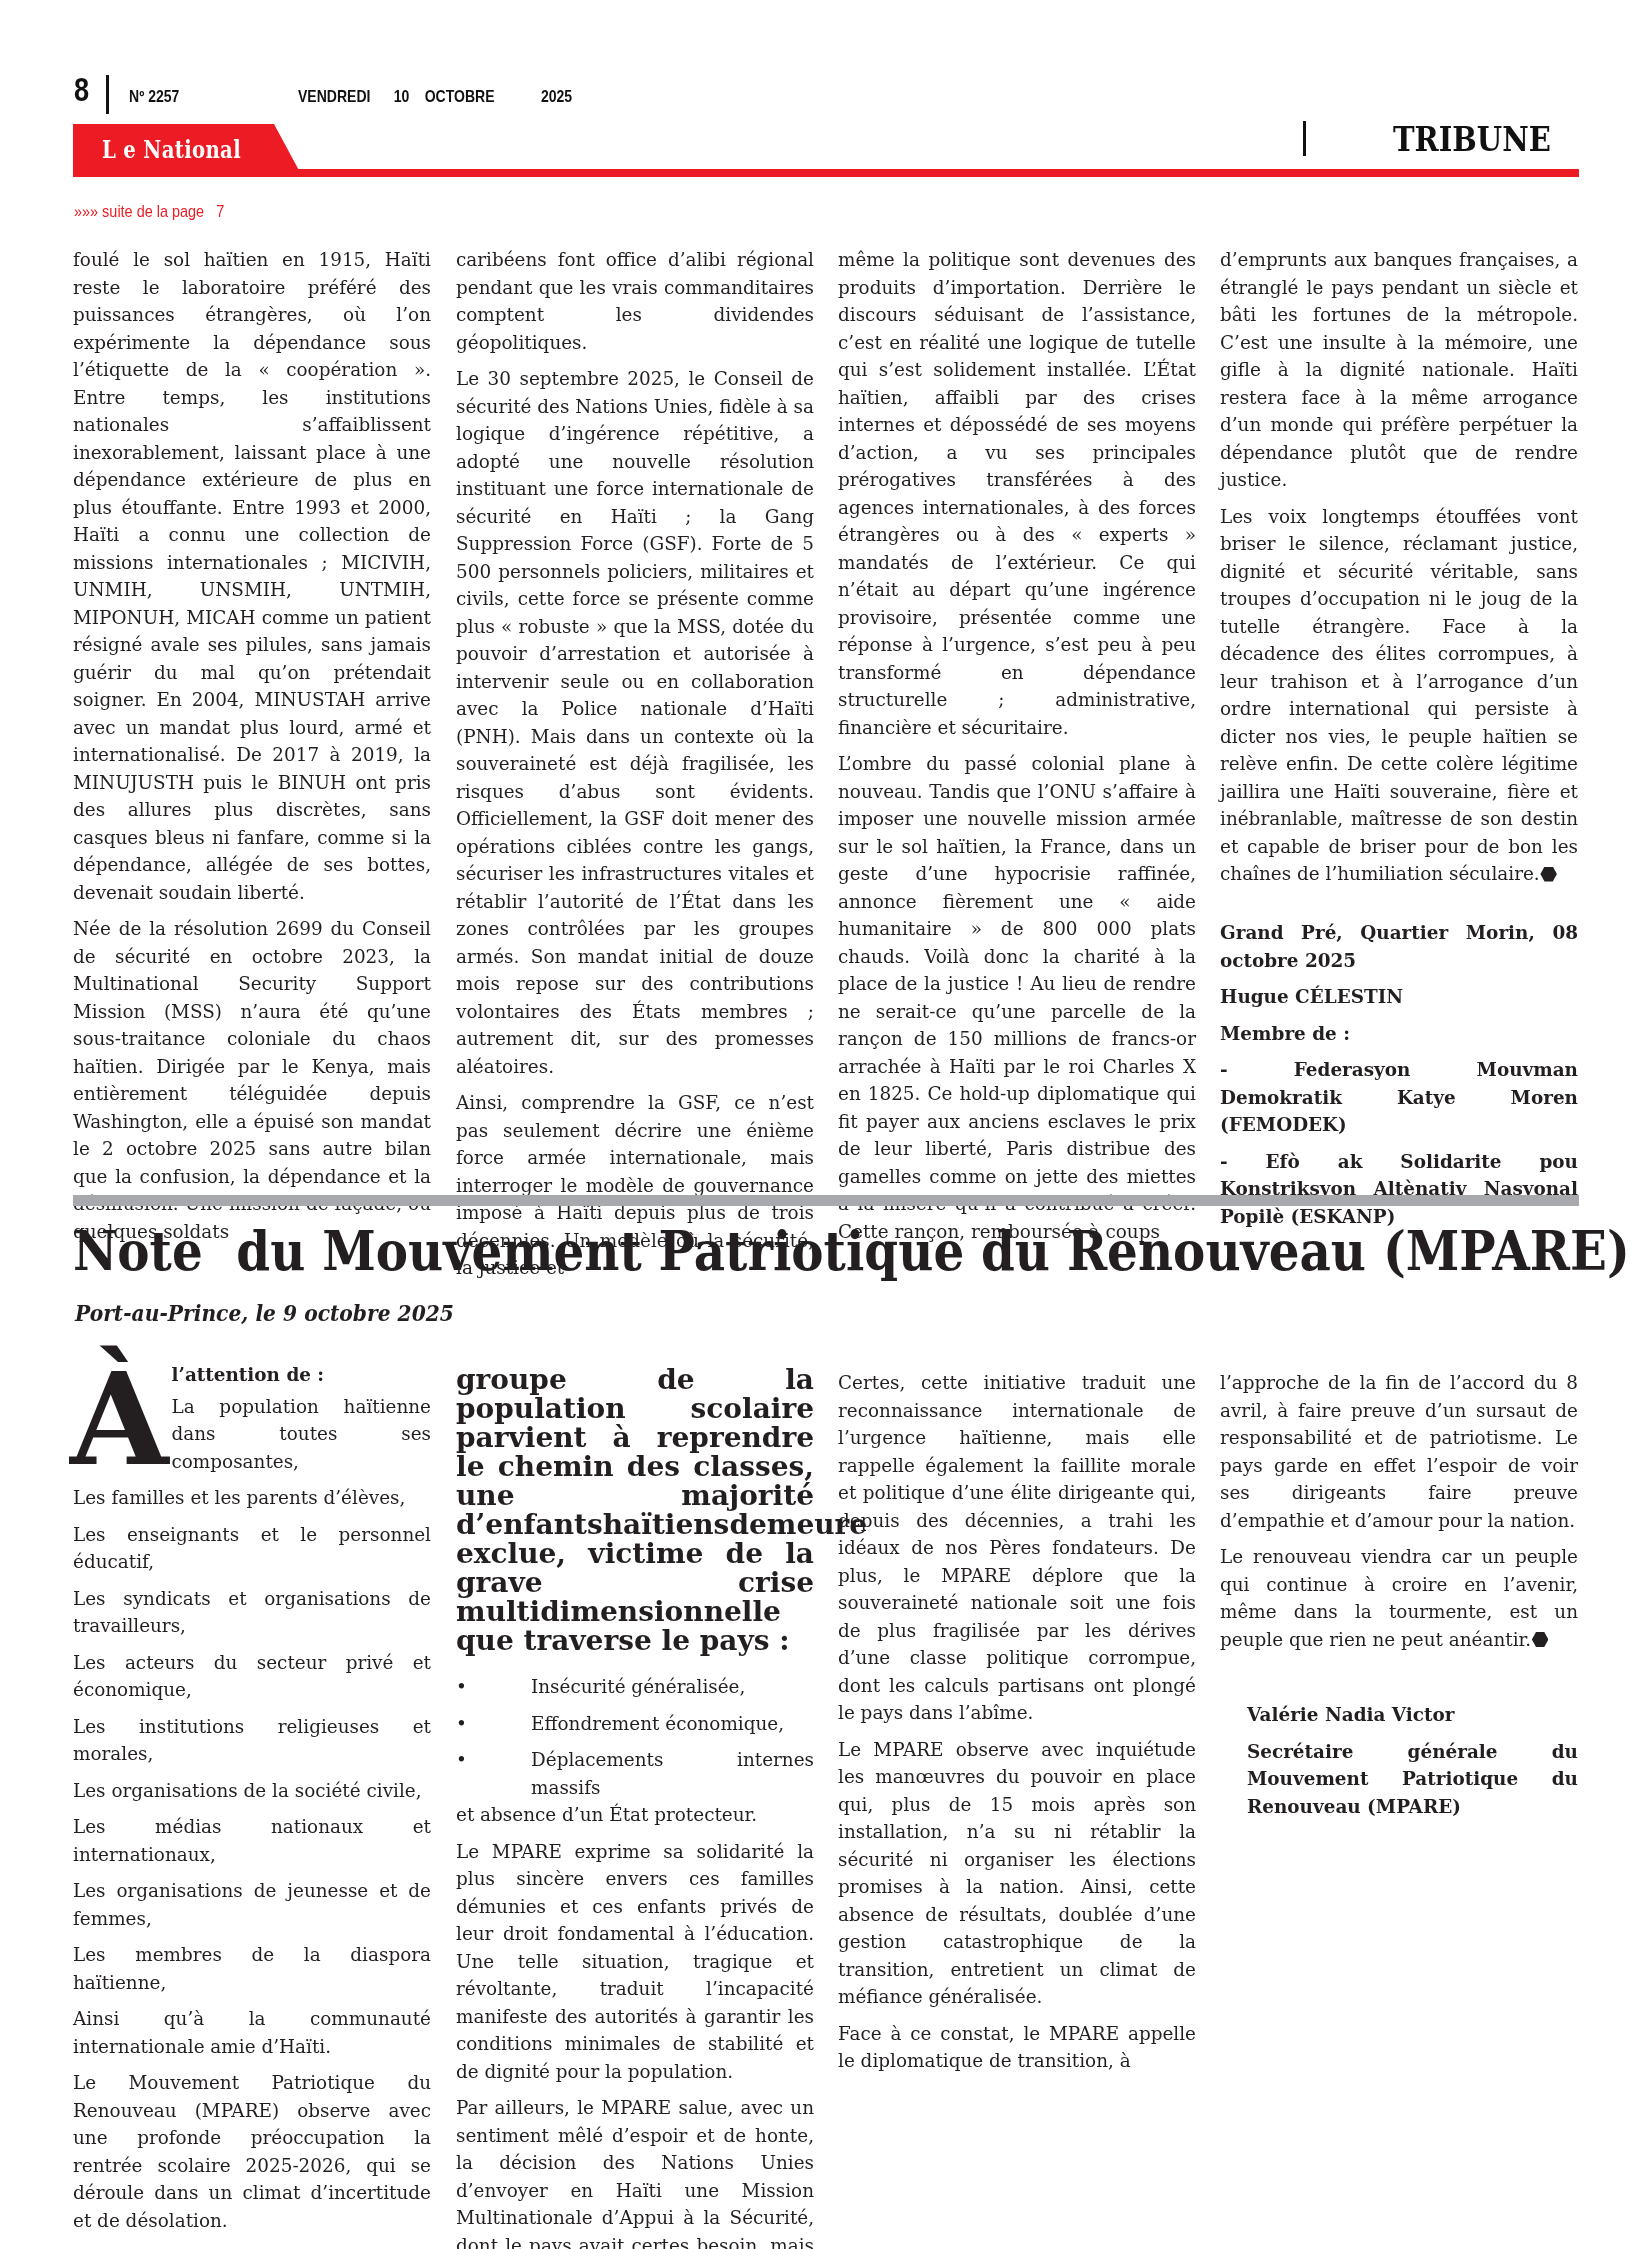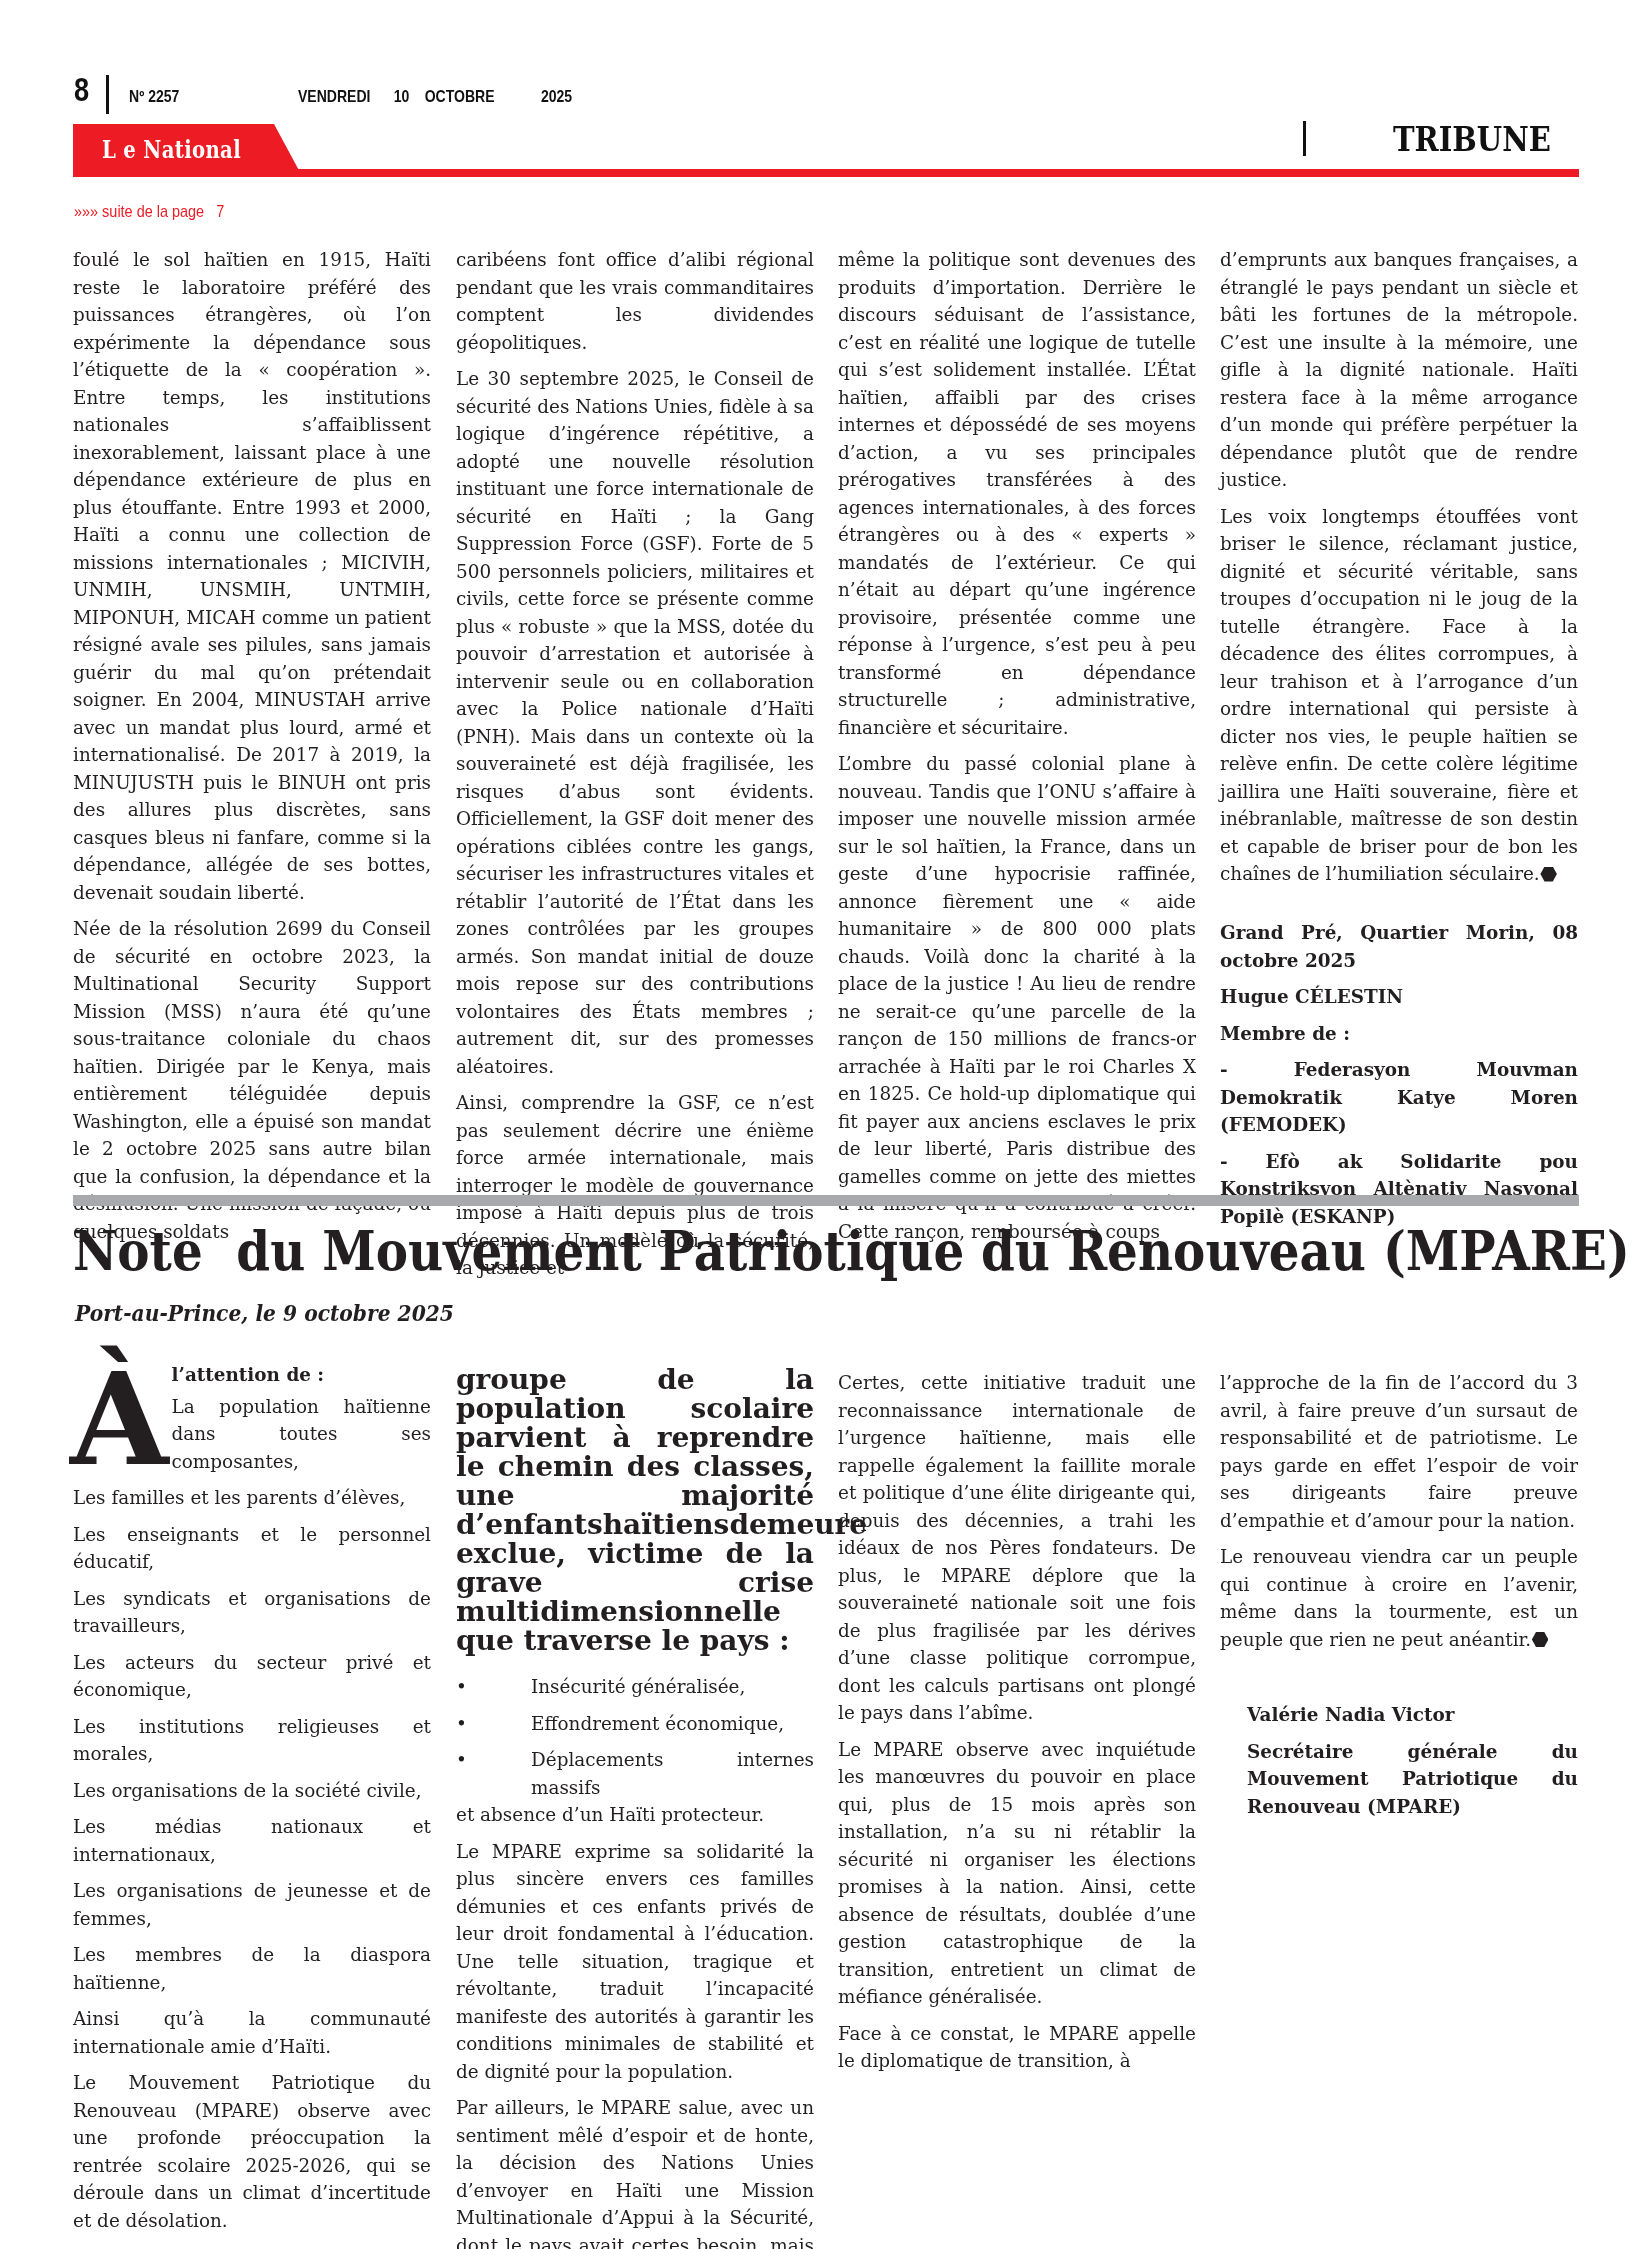--- a/index.html
+++ b/index.html
@@ -118,32 +118,32 @@
     <span class="bullet-text">Insécurité généralisée,</span>
   </div>
   <div class="bullet">
     <span class="bullet-dot">•</span>
     <span class="bullet-text">Effondrement économique,</span>
   </div>
   <div class="bullet" style="margin-bottom:0;">
     <span class="bullet-dot">•</span>
     <span class="bullet-text">Déplacements internes massifs</span>
   </div>
-  <p>et absence d’un Haïti protecteur.</p>
+  <p>et absence d’un État protecteur.</p>
   <p>Le MPARE exprime sa solidarité la plus sincère envers ces familles démunies et ces enfants privés de leur droit fondamental à l’éducation. Une telle situation, tragique et révoltante, traduit l’incapacité manifeste des autorités à garantir les conditions minimales de stabilité et de dignité pour la population.</p>
   <p>Par ailleurs, le MPARE salue, avec un sentiment mêlé d’espoir et de honte, la décision des Nations Unies d’envoyer en Haïti une Mission Multinationale d’Appui à la Sécurité, dont le pays avait certes besoin, mais qui souligne</p>
 </div>
 
 <div class="col c3 bottom-cols" style="top:1369px;">
   <p>Certes, cette initiative traduit une reconnaissance internationale de l’urgence haïtienne, mais elle rappelle également la faillite morale et politique d’une élite dirigeante qui, depuis des décennies, a trahi les idéaux de nos Pères fondateurs. De plus, le MPARE déplore que la souveraineté nationale soit une fois de plus fragilisée par les dérives d’une classe politique corrompue, dont les calculs partisans ont plongé le pays dans l’abîme.</p>
   <p>Le MPARE observe avec inquiétude les manœuvres du pouvoir en place qui, plus de 15 mois après son installation, n’a su ni rétablir la sécurité ni organiser les élections promises à la nation. Ainsi, cette absence de résultats, doublée d’une gestion catastrophique de la transition, entretient un climat de méfiance généralisée.</p>
   <p>Face à ce constat, le MPARE appelle le diplomatique de transition, à</p>
 </div>
 
 <div class="col c4 bottom-cols" style="top:1369px;">
-  <p>l’approche de la fin de l’accord du 3 avril, à faire preuve d’un sursaut de responsabilité et de patriotisme. Le pays garde en effet l’espoir de voir ses dirigeants faire preuve d’empathie et d’amour pour la nation.</p>
+  <p>l’approche de la fin de l’accord du 8 avril, à faire preuve d’un sursaut de responsabilité et de patriotisme. Le pays garde en effet l’espoir de voir ses dirigeants faire preuve d’empathie et d’amour pour la nation.</p>
   <p><span>Le renouveau viendra car un peuple qui continue à croire en l’avenir, même dans la tourmente, est un peuple que rien ne peut anéantir.</span><span class="end-mark"></span></p>
   <div class="sig-block" style="margin-top:48px;margin-left:27px;">
     <p>Valérie Nadia Victor</p>
     <p>Secrétaire générale du Mouvement Patriotique du Renouveau (MPARE)</p>
   </div>
 </div>
 
 
 </body></html>

